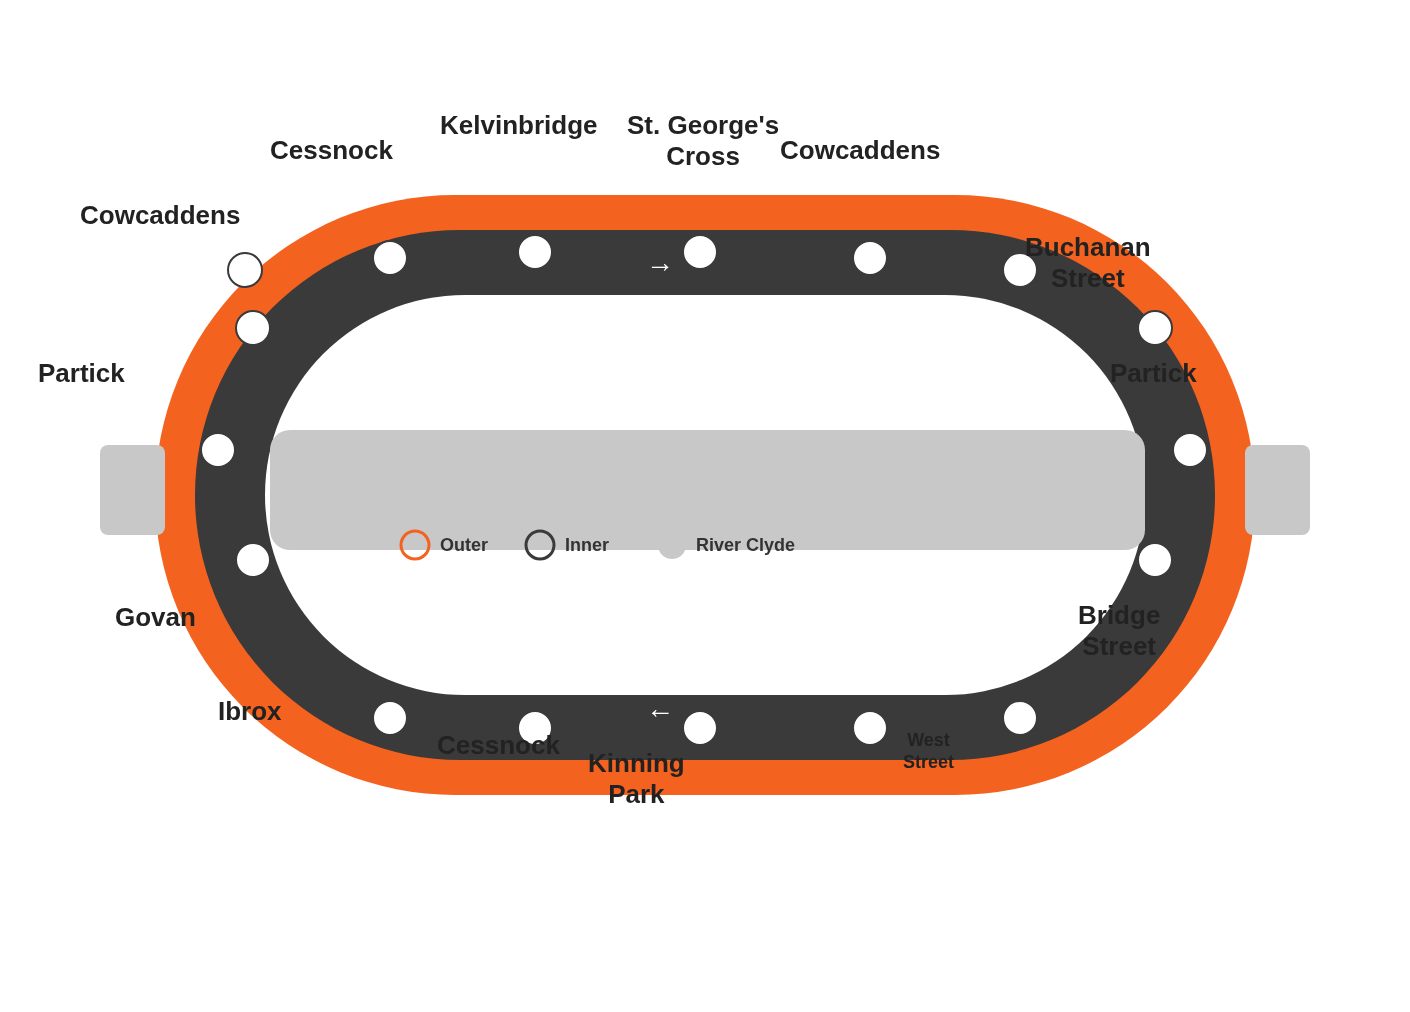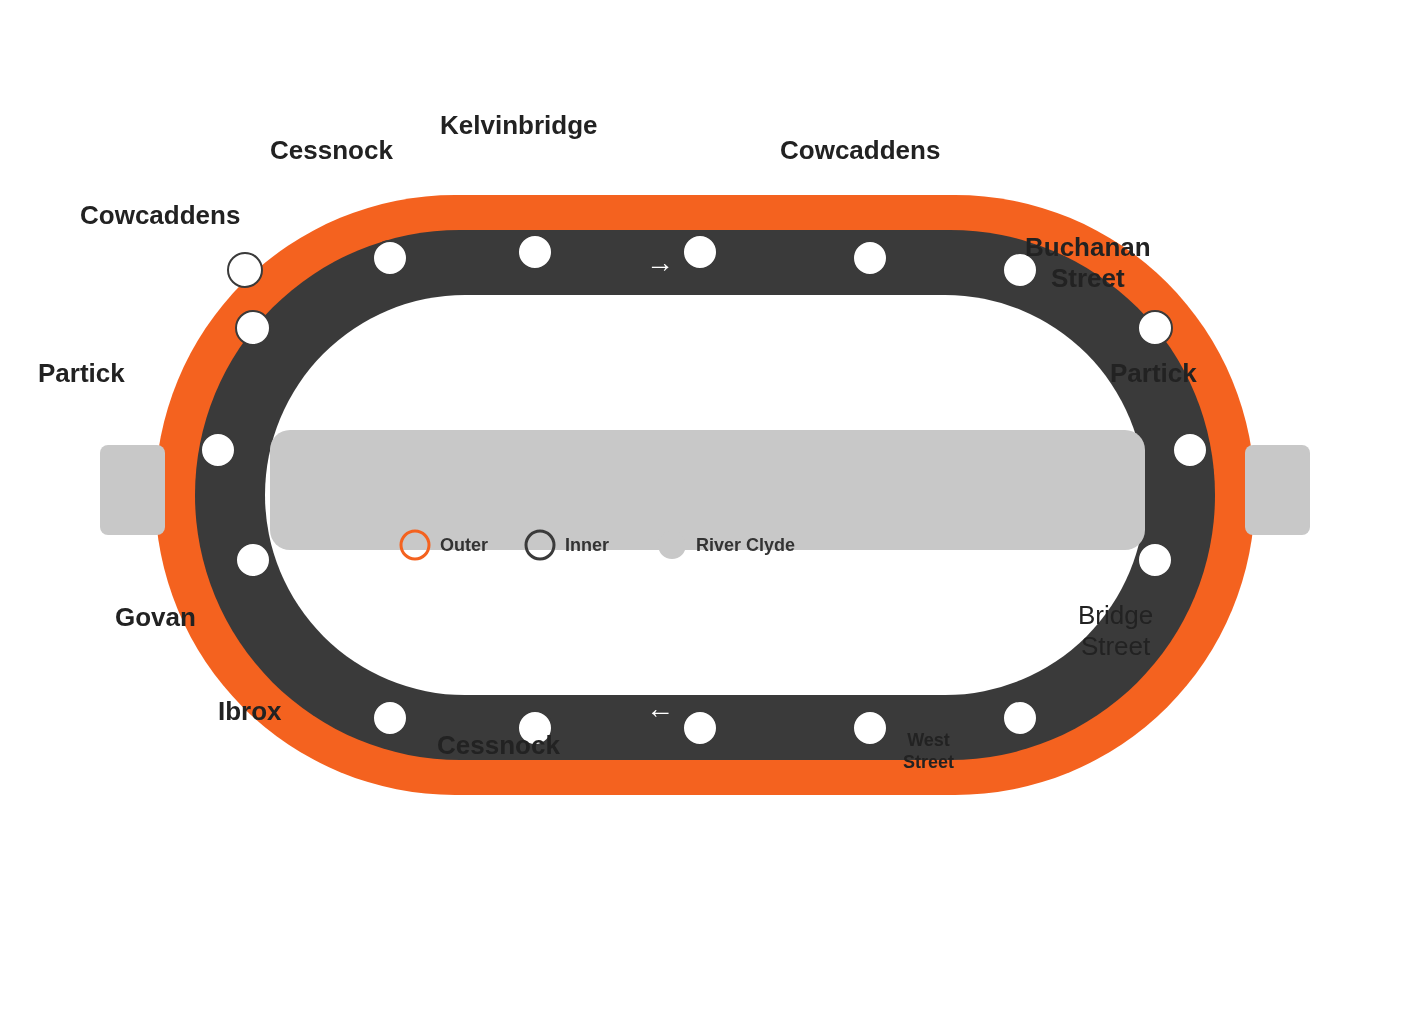--- a/index.html
+++ b/index.html
@@ -106,32 +106,34 @@
     <text x="696" y="551" fill="#333" font-size="18" font-weight="700" font-family="Arial">River Clyde</text>
 
   </svg>
 
   
   
   <div class="station-label" style="left:270px; top:135px;">Cessnock</div>
   
   <div class="station-label" style="left:440px; top:110px;">Kelvinbridge</div>
   
+  <div class="station-label" style="left:627px; top:110px; font-family: 'Arial Black', Arial, sans-serif; font-weight:900; font-size:26px; color:#222; text-align:center; line-height:1.2;">St. George's<br>Cross</div>
   
   <div class="station-label" style="left:780px; top:135px;">Cowcaddens</div>
   
   <div class="station-label" style="left:1025px; top:200px; font-family: 'Arial Black', Arial, sans-serif; font-weight:900; font-size:26px; color:#222; text-align:center; line-height:1.2;margin-top:32px;">Buchanan<br>Street</div>
   
   <div class="station-label" style="left:1110px; top:358px; font-family: 'Arial Black', Arial, sans-serif; font-weight:900; font-size:26px; color:#222; text-align:left;">Partick</div>
   
-  <div class="station-label" style="left:1078px; top:600px; font-family: 'Arial Black', Arial, sans-serif; font-weight:400; font-size:26px; color:#222; text-align:center; line-height:1.2;">Bridge<br>Street</div>
+  <div class="station-label" style="left:1078px; top:600px; font-family: 'Arial Black', Arial, sans-serif; font-weight:700; font-size:26px; color:#222; text-align:center; line-height:1.2;">Bridge<br>Street</div>
   
   <div class="station-label" style="left:903px; top:730px; font-family: 'Arial Black', Arial, sans-serif; font-weight:900; font-size:18px; color:#222; text-align:center; line-height:1.2;">West<br>Street</div>
   
   
+  <div class="station-label" style="left:588px; top:748px; font-family: 'Arial Black', Arial, sans-serif; font-weight:900; font-size:26px; color:#222; text-align:center; line-height:1.2;">Kinning<br>Park</div>
   
   <div class="station-label" style="left:437px; top:730px;">Cessnock</div>
   
   <div class="station-label" style="left:218px; top:696px;">Ibrox</div>
   
   <div class="station-label" style="left:115px; top:602px;">Govan</div>
   
   <div class="station-label" style="left:38px; top:358px; font-family: 'Arial Black', Arial, sans-serif; font-weight:900; font-size:26px; color:#222;">Partick</div>
   
   <div class="station-label" style="left:80px; top:200px;">Cowcaddens</div>

